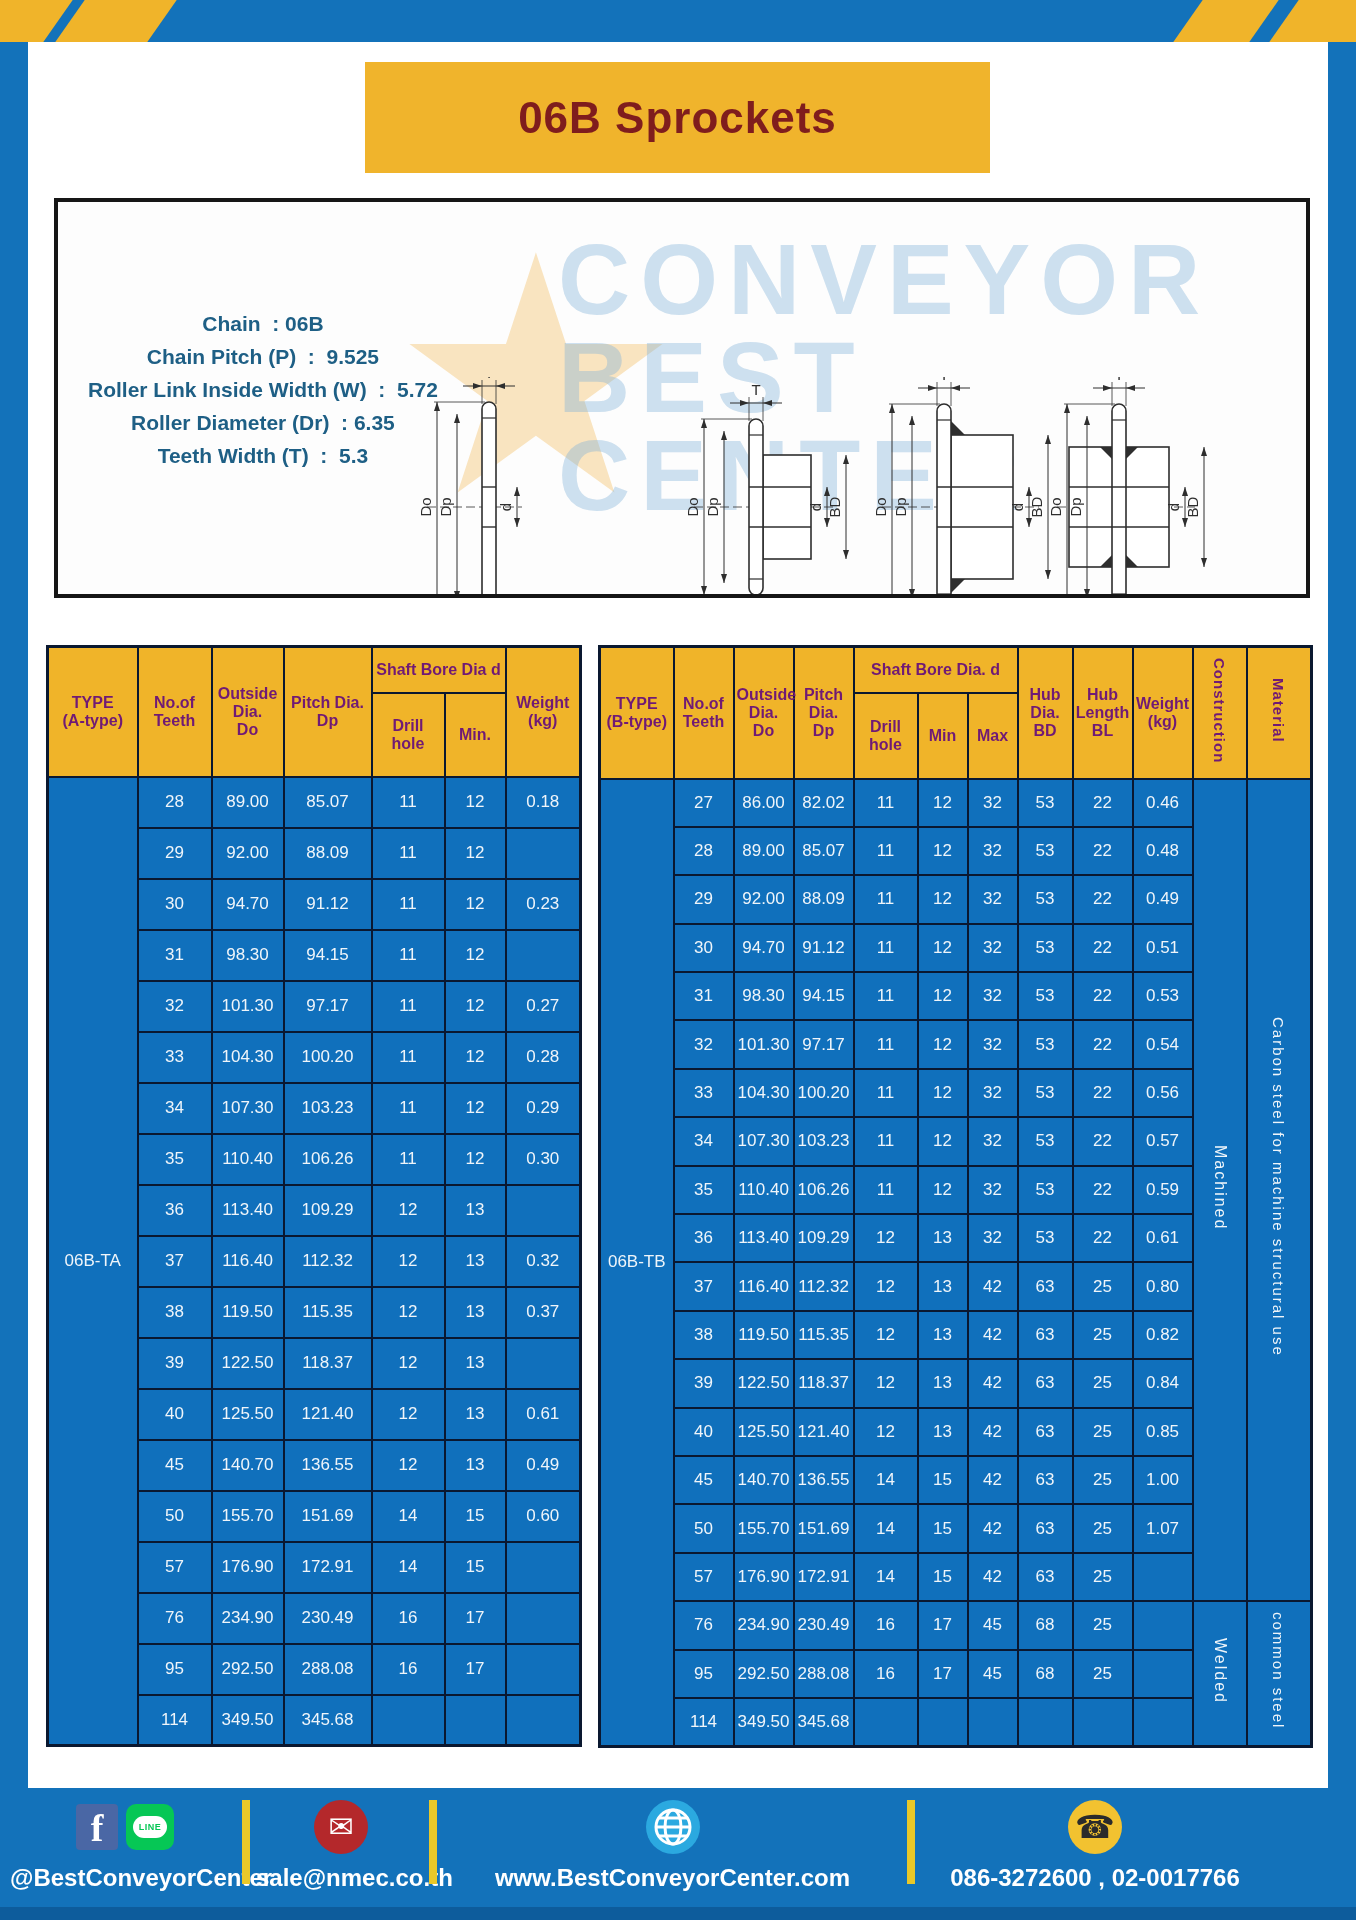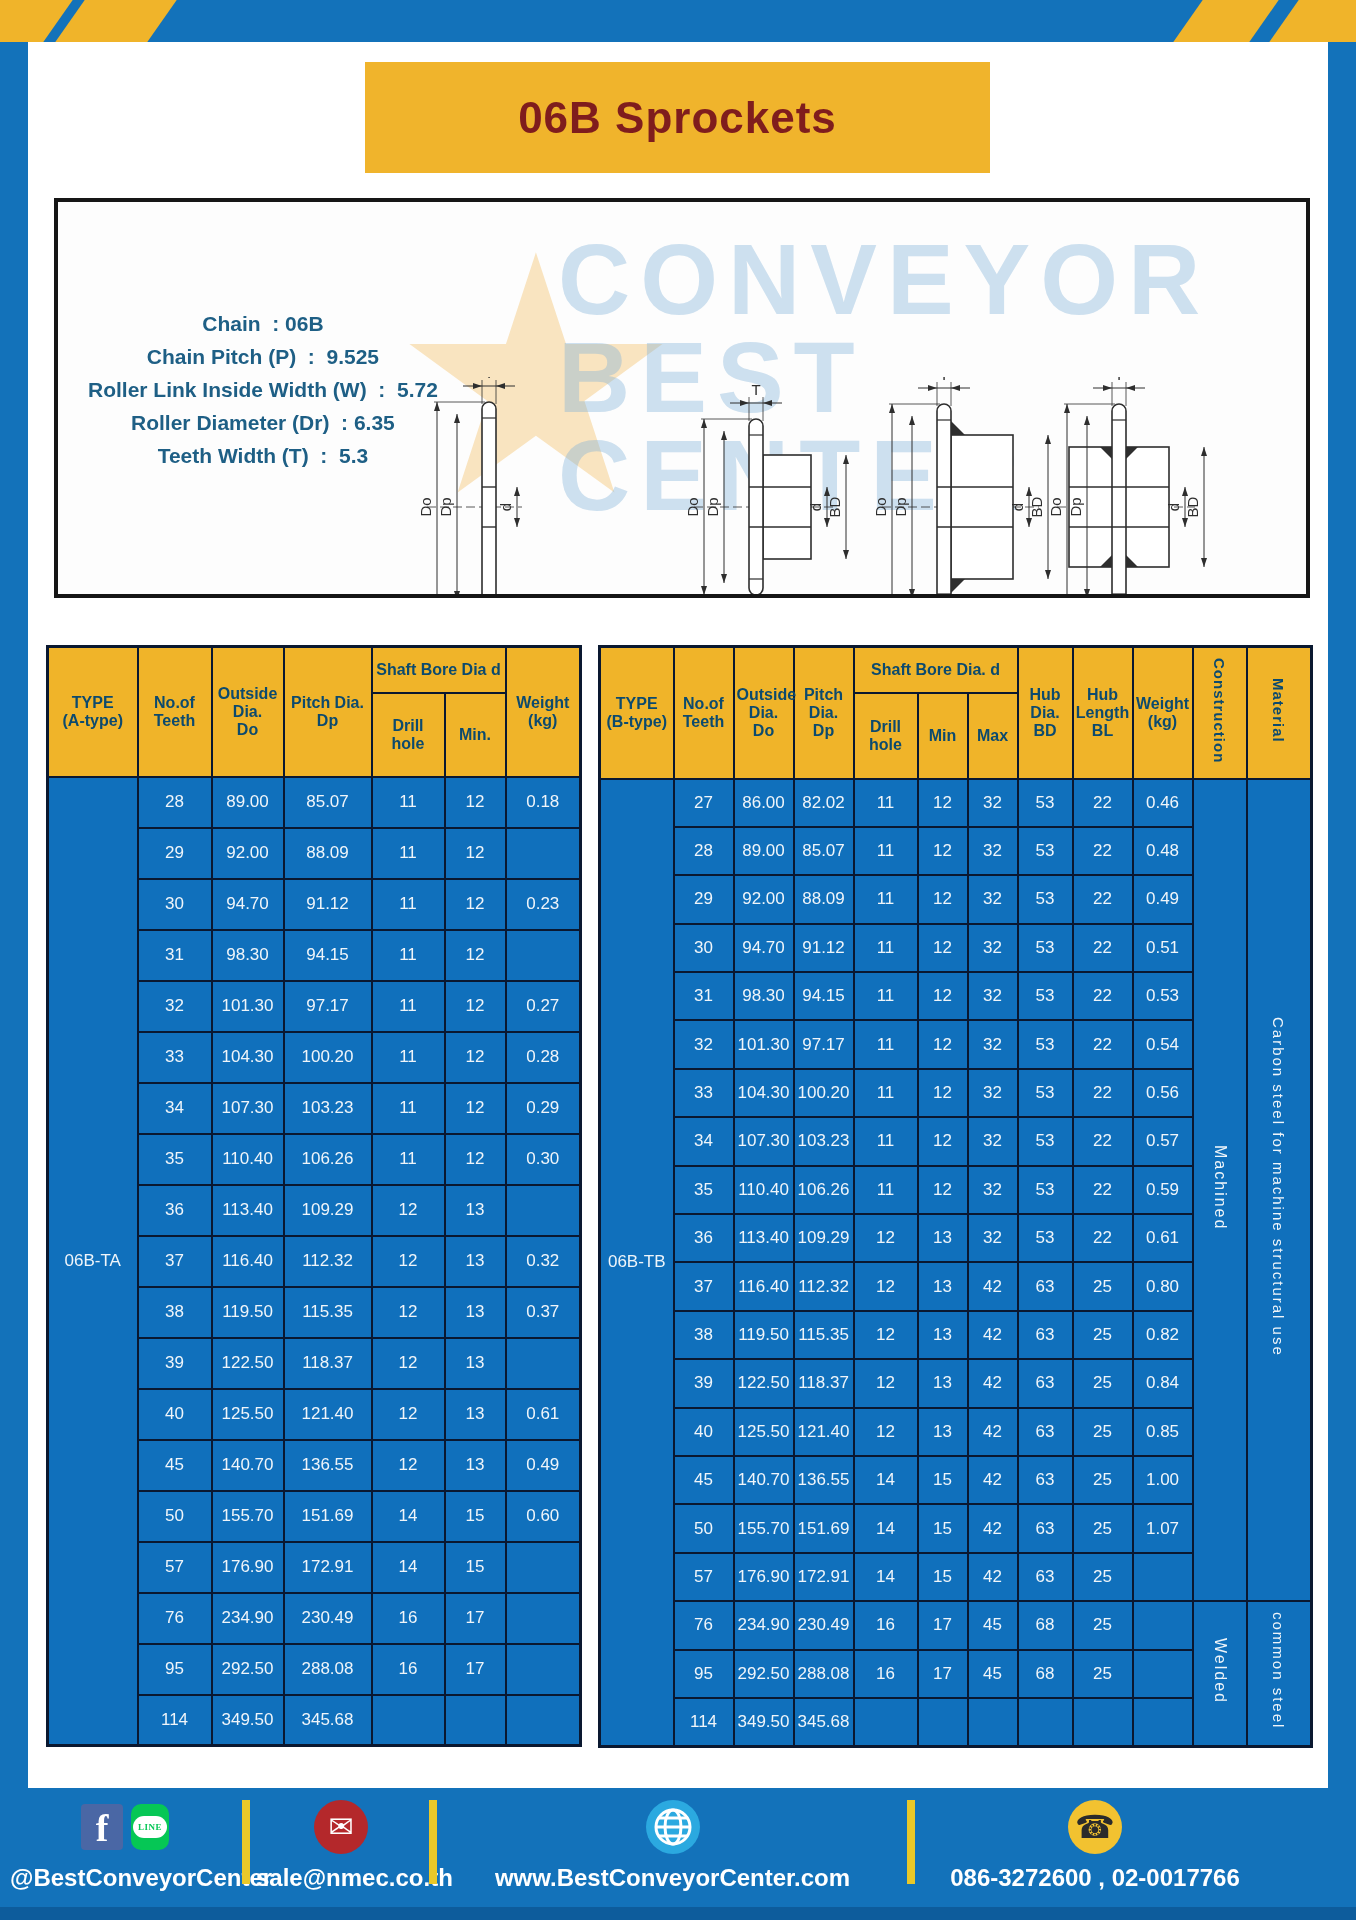--- a/index.html
+++ b/index.html
@@ -37,21 +37,21 @@
   }
   .diagrams-svg{position:absolute;left:346px;top:175px;z-index:2;}
 
   
   table{border-collapse:collapse;table-layout:fixed;position:absolute;z-index:3;background:#1070BC;}
   #table-a{left:46px;top:645px;width:533px;}
   #table-b{left:598px;top:645px;width:712px;}
   table,th,td{border:2px solid #0A1830;}
   table{border-width:3px;}
   th{
-    background:#F0B429;color:#0c4a6e;font-weight:bold;font-size:16px;
+    background:#F0B429;color:#701a75;font-weight:bold;font-size:16px;
     padding:2px;vertical-align:middle;text-align:center;
   }
   td{
     color:#EFF5FA;font-size:17px;text-align:center;vertical-align:middle;padding:0 2px;
   }
   #table-a thead tr:first-child{height:46px;}
   #table-a thead tr:last-child{height:84px;}
   #table-b thead tr:first-child{height:46px;}
   #table-b thead tr:last-child{height:86px;}
   #table-a tbody tr{height:51px;}
@@ -79,21 +79,21 @@
   .footer-text{margin-top:6px;font-size:24px;font-weight:bold;color:#ffffff;white-space:nowrap;}
   .footer-divider{position:absolute;top:12px;width:8px;height:84px;background:#E9C829;}
   .fd-1{left:242px;}
   .fd-2{left:429px;}
   .fd-3{left:907px;}
   .icon-fb{
     width:42px;height:46px;background:#4A67A5;border-radius:4px;color:#fff;
     font-size:38px;font-weight:bold;line-height:48px;text-align:center;font-family:"Liberation Serif",serif;
   }
   .icon-line{
-    width:38px;height:46px;background:#06C755;border-radius:10px;display:flex;align-items:center;justify-content:center;font-family:Liberation Serif, serif;
+    width:48px;height:46px;background:#06C755;border-radius:10px;display:flex;align-items:center;justify-content:center;
   }
   .icon-line .bubble{
     width:34px;height:22px;background:#fff;border-radius:11px;color:#06C755;
     font-size:9px;font-weight:bold;line-height:22px;text-align:center;letter-spacing:0.5px;
   }
   .icon-mail{
     width:54px;height:54px;background:#B4282B;border-radius:50%;color:#fff;
     font-size:30px;line-height:54px;text-align:center;font-family:"DejaVu Sans",sans-serif;
   }
   .icon-globe{width:54px;height:54px;background:#2BA9E0;border-radius:50%;display:flex;align-items:center;justify-content:center;}

